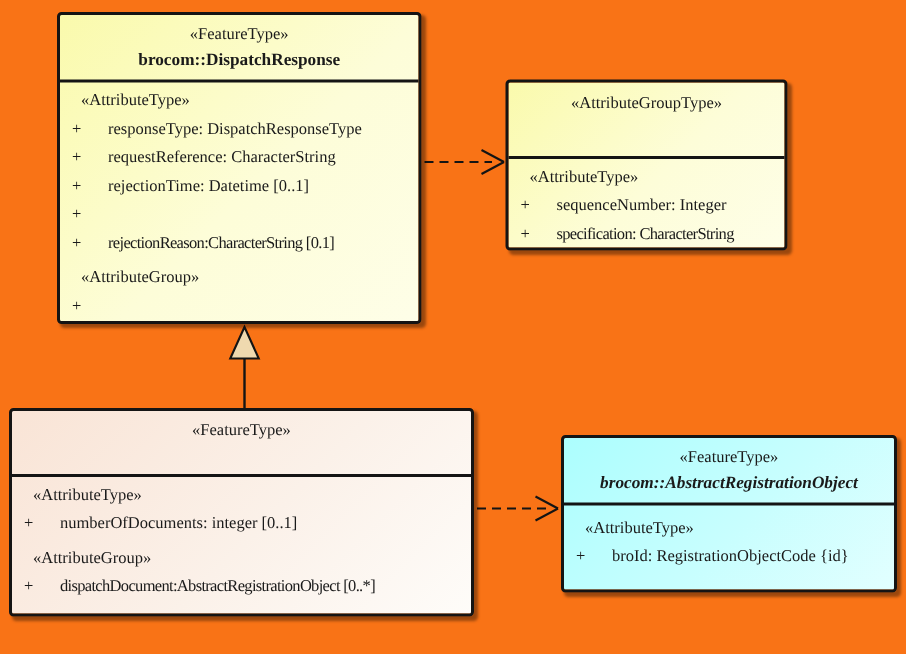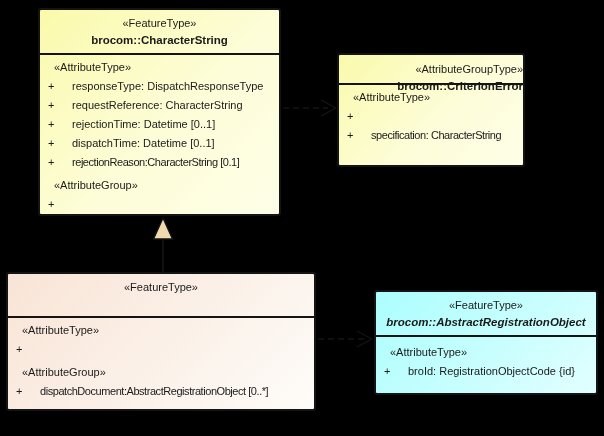--- a/index.html
+++ b/index.html
@@ -1,18 +1,18 @@
 <!DOCTYPE html>
 <html><head>
 <meta charset="utf-8">
 <style>
   html,body{margin:0;padding:0;background:#ffffff;}
   #canvas{
-    position:relative;width:604px;height:436px;background:#000000;overflow:hidden;
-    font-family:Liberation Sans, sans-serif;color:#1a1a1a;
+    position:relative;width:604px;height:436px;background:#f97316;overflow:hidden;
+    font-family:Liberation Serif, serif;color:#1a1a1a;
   }
   .uml-box{
     position:absolute;box-sizing:border-box;
     border:2px solid #141414;border-radius:3px;
     box-shadow:2.5px 2.5px 2px rgba(0,0,0,0.38);
   }
   .fill-yellow{background:linear-gradient(135deg,#FAFAAC 0%,#FDFDD8 55%,#FEFEE8 100%);}
   .fill-peach {background:linear-gradient(135deg,#F9E4D6 0%,#FBF1E9 55%,#FEFCF9 100%);}
   .fill-cyan  {background:linear-gradient(135deg,#ACFEFE 0%,#C8FEFE 55%,#E2FFFF 100%);}
   .hdr{
@@ -56,76 +56,76 @@
       <g>
         <line x1="357" y1="331" x2="372" y2="339" stroke="#141414" stroke-width="1.4"></line>
         <line x1="357" y1="347" x2="372" y2="339" stroke="#141414" stroke-width="1.4"></line>
       </g>
     </g>
   </svg>
 
   <div class="uml-box fill-yellow" style="left:38px;top:8px;width:243px;height:208px;">
     <div class="hdr" style="height:45px;">
       <div class="stereo">«FeatureType»</div>
-      <div class="cname">brocom::CharacterString</div>
+      <div class="cname">brocom::DispatchResponse</div>
     </div>
     <div class="body">
       <div class="stereo-l">«AttributeType»</div>
       <div class="row">
         <span class="vis">+</span>
         <span class="txt">responseType: DispatchResponseType</span>
       </div>
       <div class="row">
         <span class="vis">+</span>
         <span class="txt">requestReference: CharacterString</span>
       </div>
       <div class="row">
         <span class="vis">+</span>
         <span class="txt">rejectionTime: Datetime [0..1]</span>
       </div>
       <div class="row">
         <span class="vis">+</span>
-        <span class="txt">dispatchTime: Datetime [0..1]</span>
       </div>
       <div class="row">
         <span class="vis">+</span>
         <span class="txt tight">rejectionReason:CharacterString [0.1]</span>
       </div>
       <div class="stereo-l gap">«AttributeGroup»</div>
       <div class="row">
         <span class="vis">+</span>
       </div>
     </div>
   </div>
 
   <div class="uml-box fill-yellow" style="left:337px;top:53px;width:188px;height:114px;">
-    <div class="hdr" style="height:30px;padding-top:6px;text-align:right;">
+    <div class="hdr" style="height:51px;padding-top:6px;">
       <div class="stereo">«AttributeGroupType»</div>
-      <div class="cname">brocom::CriterionError</div>
     </div>
     <div class="body">
       <div class="stereo-l">«AttributeType»</div>
       <div class="row">
         <span class="vis">+</span>
+        <span class="txt">sequenceNumber: Integer</span>
       </div>
       <div class="row">
         <span class="vis">+</span>
         <span class="txt tight">specification: CharacterString</span>
       </div>
     </div>
   </div>
 
   <div class="uml-box fill-peach" style="left:6px;top:272px;width:310px;height:139px;">
     <div class="hdr" style="height:44px;">
       <div class="stereo">«FeatureType»</div>
     </div>
     <div class="body">
       <div class="stereo-l">«AttributeType»</div>
       <div class="row">
         <span class="vis">+</span>
+        <span class="txt">numberOfDocuments: integer [0..1]</span>
       </div>
       <div class="stereo-l gap">«AttributeGroup»</div>
       <div class="row">
         <span class="vis">+</span>
         <span class="txt tight">dispatchDocument:AbstractRegistrationObject [0..*]</span>
       </div>
     </div>
   </div>
 
   <div class="uml-box fill-cyan" style="left:374px;top:290px;width:224px;height:105px;">

